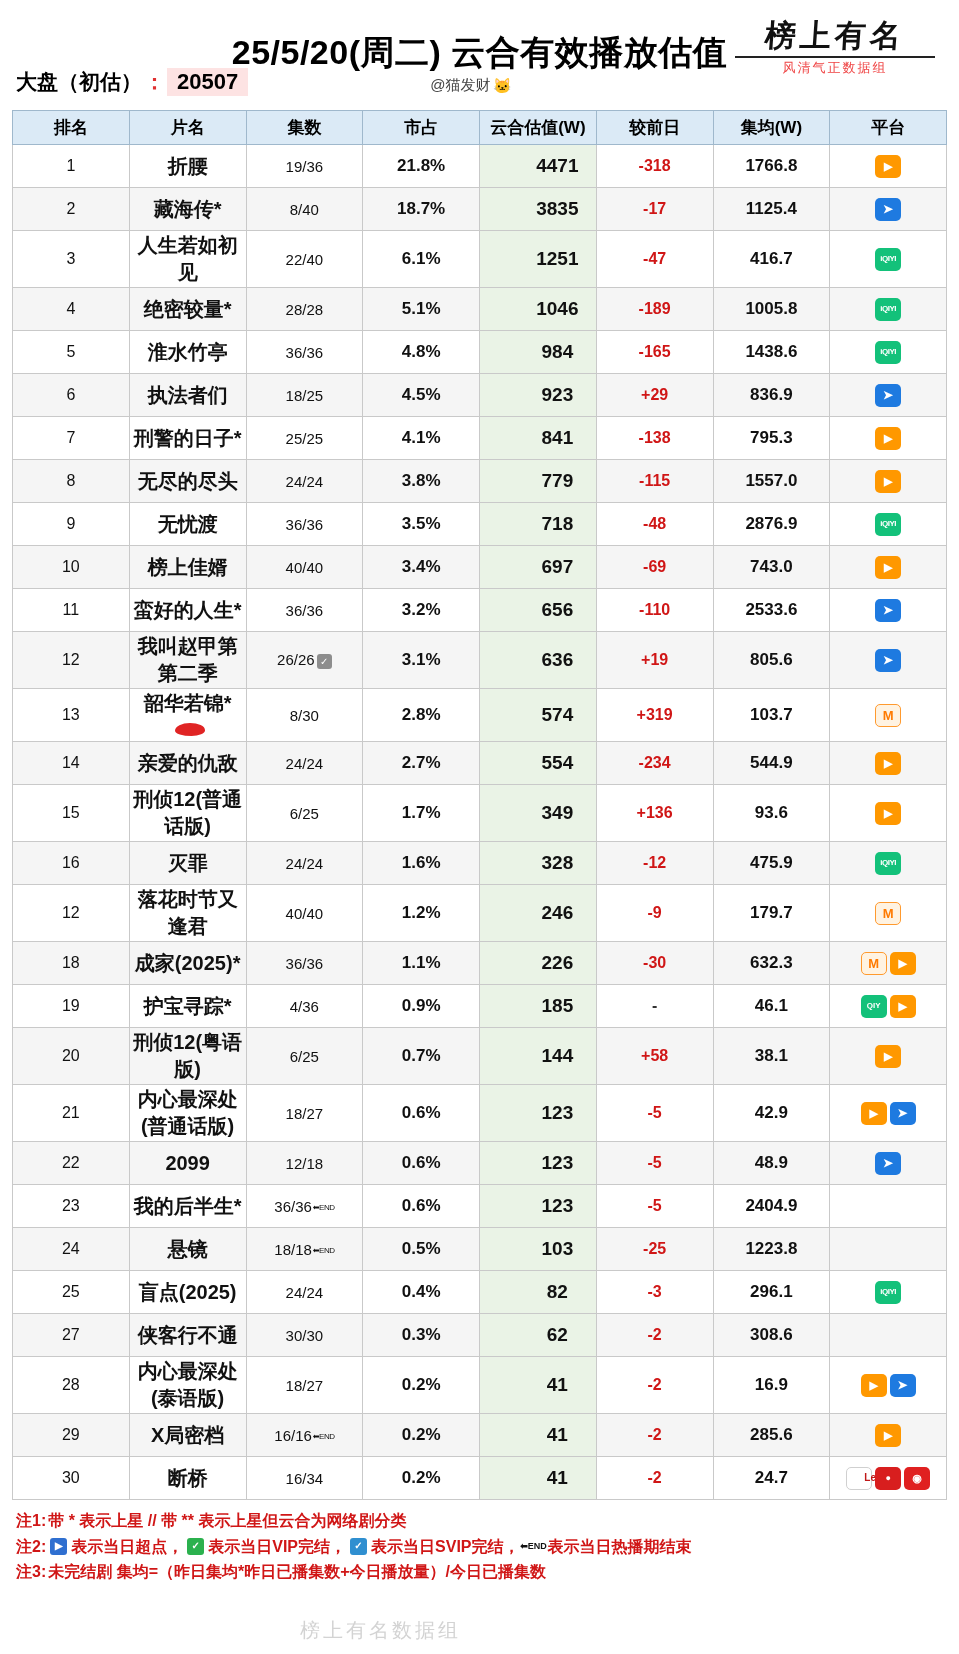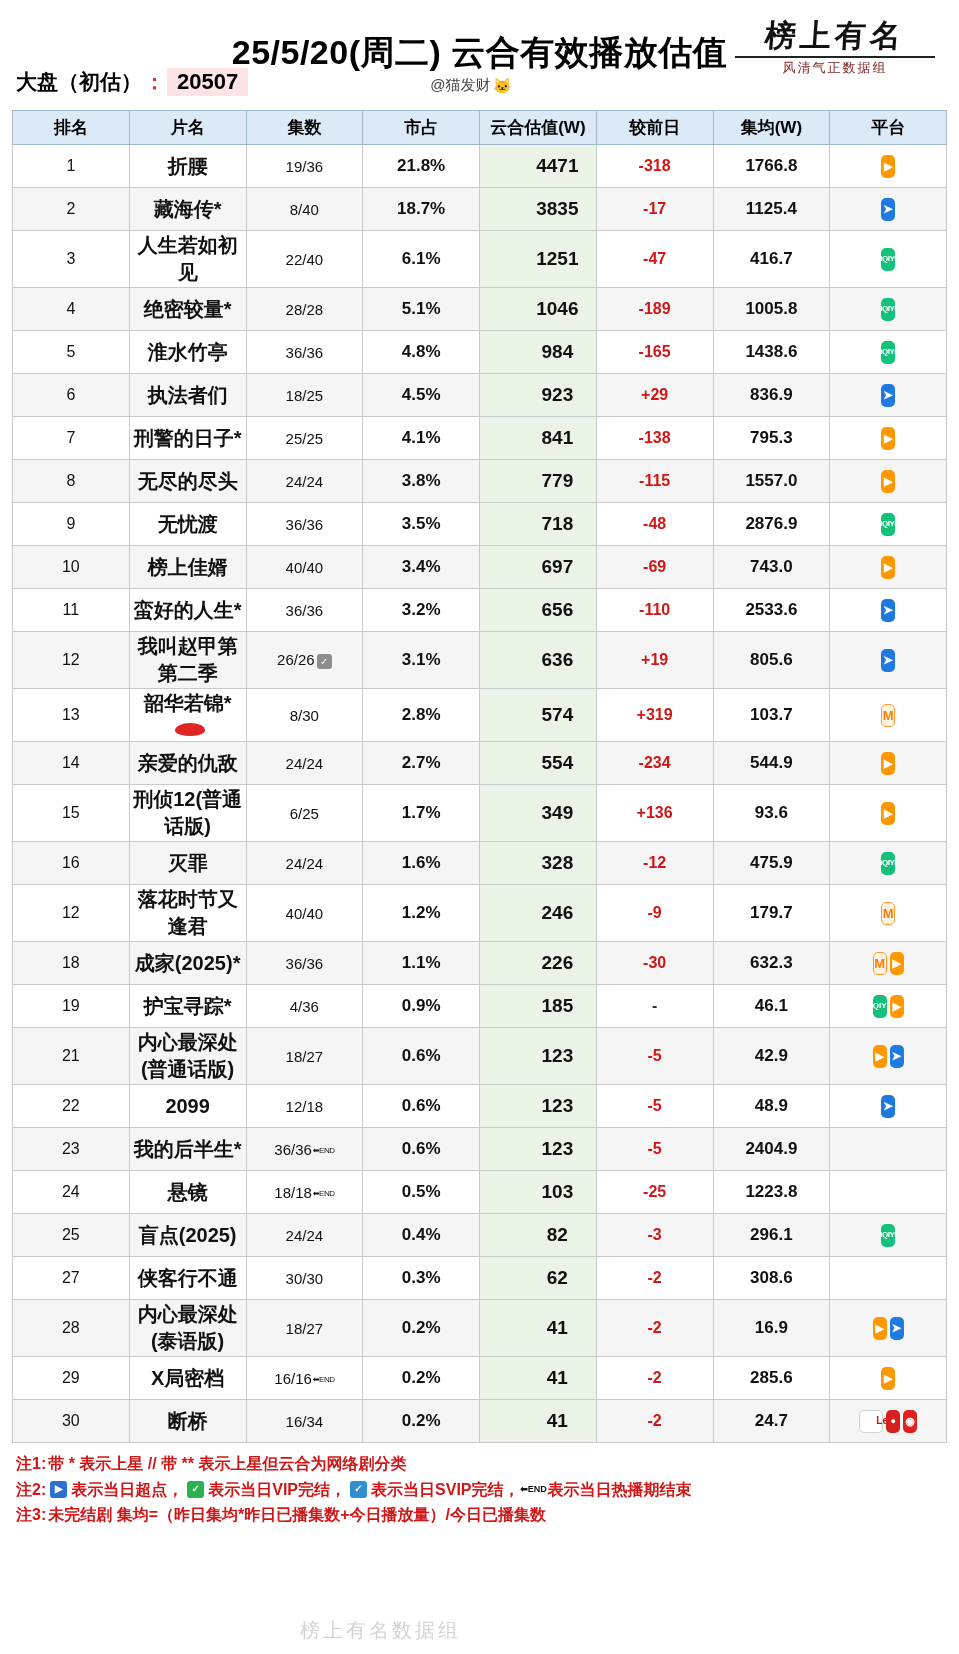--- a/index.html
+++ b/index.html
@@ -37,21 +37,21 @@
     font-size: 31px;
     font-weight: bold;
     letter-spacing: 4px;
     color: #111;
     transform: skewX(-4deg);
   }
   .brand-sub {
     margin-top: 4px;
     font-size: 13px;
     letter-spacing: 2px;
-    color: #7f1d1d;
+    color: #ef4444;
     border-top: 2px solid #222;
     padding-top: 3px;
   }
   .total-row {
     position: absolute;
     left: 4px; top: 68px;
     display: flex;
     align-items: center;
     font-size: 21px;
     font-weight: bold;
@@ -114,21 +114,21 @@
     background: #eaf3e6 !important;
     padding-left: 40px;
   }
   td.delta { font-size: 16px; font-weight: bold; width: 80px; color: #d01616; }
   td.delta.flat { color: #333; }
   td.avg { font-size: 17px; font-weight: bold; width: 98px; }
   td.plat { width: 72px; }
 
   .plat-wrap { display: flex; align-items: center; justify-content: center; gap: 3px; }
   .plat-ico {
-    width: 14px; height: 23px;
+    width: 26px; height: 23px;
     border-radius: 5px;
     display: inline-flex;
     align-items: center;
     justify-content: center;
     font-size: 11px;
     color: #fff;
     font-weight: bold;
     line-height: 1;
   }
   .ico-tx { background: #ff9800; }
@@ -504,20 +504,34 @@
           <td class="rank">19</td>
           <td class="title">护宝寻踪*</td>
           <td class="eps">4/36</td>
           <td class="share">0.9%</td>
           <td class="value">185</td>
           <td class="delta flat">-</td>
           <td class="avg">46.1</td>
           <td class="plat">
             <div class="plat-wrap">
               <span class="plat-ico ico-qq">QIY</span>
+              <span class="plat-ico ico-tx"></span>
+            </div>
+          </td>
+        </tr>
+        <tr>
+          <td class="rank">20</td>
+          <td class="title">刑侦12(粤语版)</td>
+          <td class="eps">6/25</td>
+          <td class="share">0.7%</td>
+          <td class="value">144</td>
+          <td class="delta">+58</td>
+          <td class="avg">38.1</td>
+          <td class="plat">
+            <div class="plat-wrap">
               <span class="plat-ico ico-tx"></span>
             </div>
           </td>
         </tr>
         <tr>
           <td class="rank">21</td>
           <td class="title">内心最深处(普通话版)</td>
           <td class="eps">18/27</td>
           <td class="share">0.6%</td>
           <td class="value">123</td>

